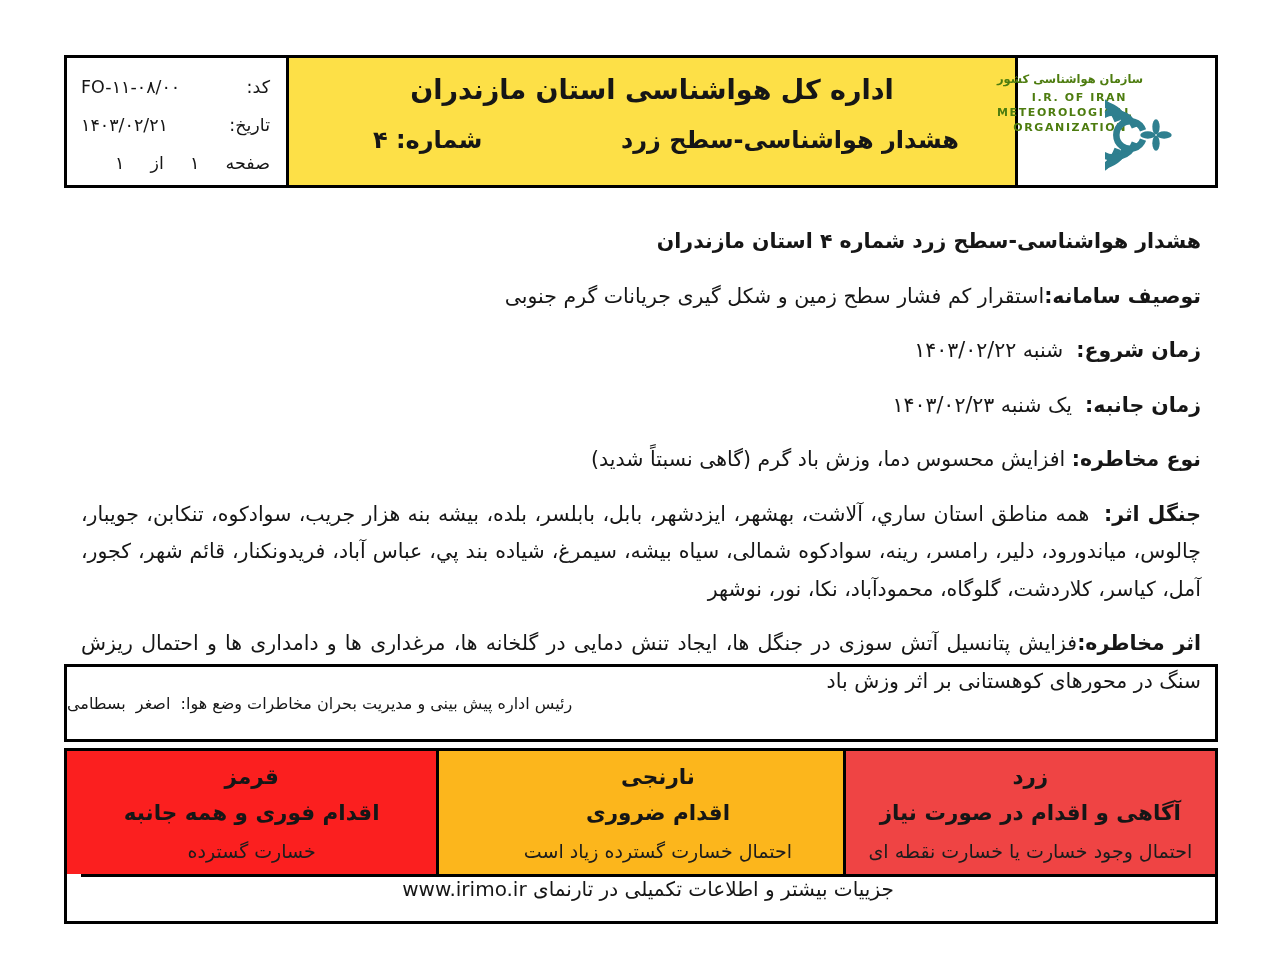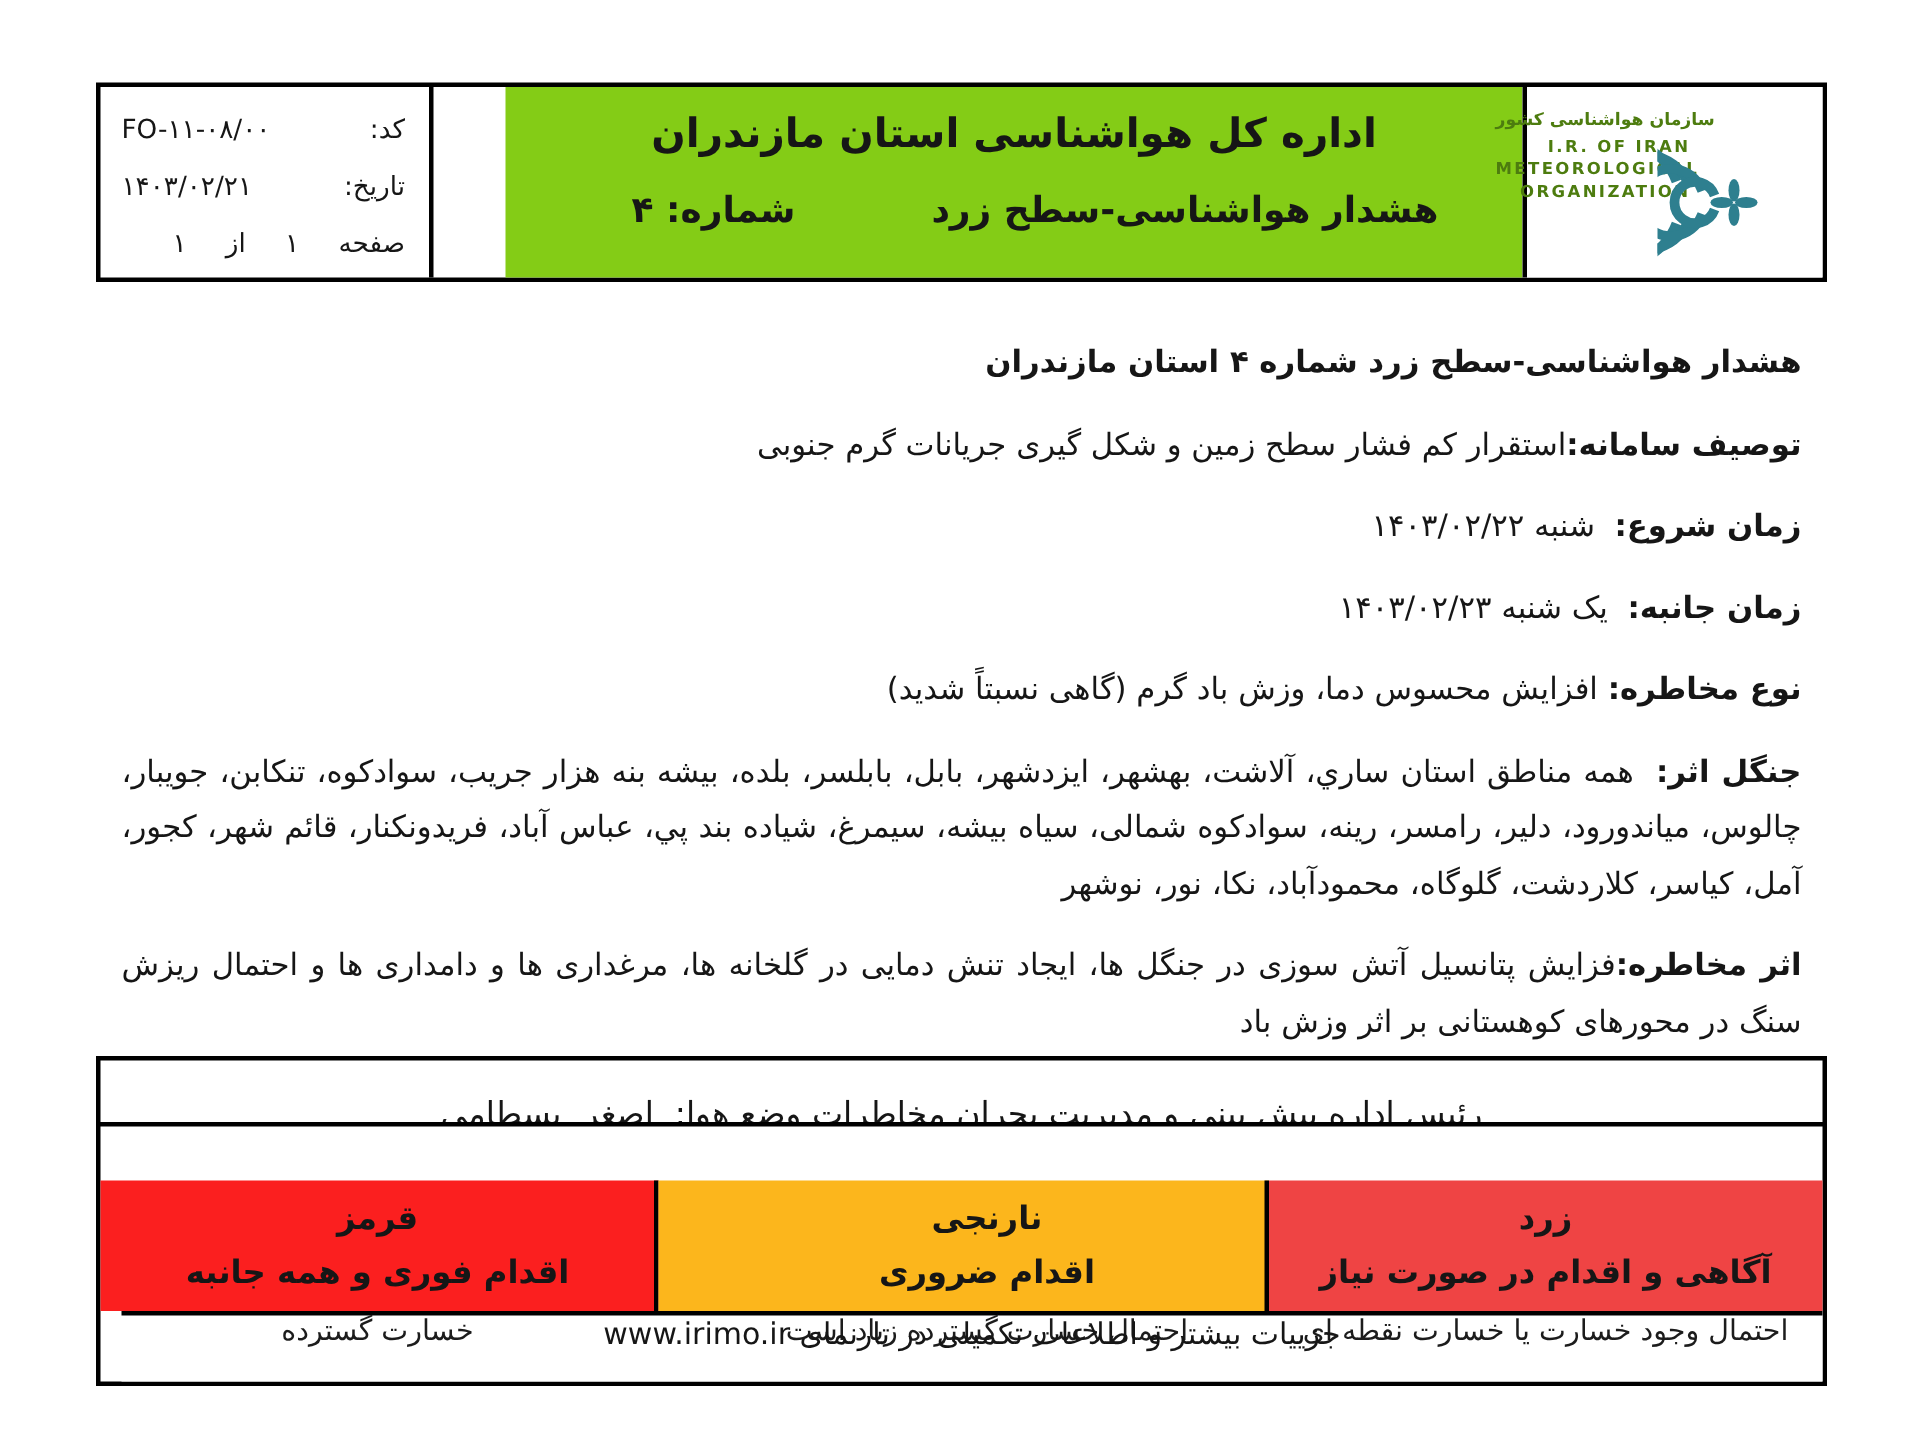--- a/index.html
+++ b/index.html
@@ -45,32 +45,32 @@
   
   .bodytext{
     position:absolute;left:64px;right:62px;top:206px;
     direction:rtl;text-align:justify;font-size:20.5px;line-height:37.5px;
   }
   .bodytext p{margin:17px;}
   .bodytext b{font-weight:bold;}
   
   .sigbox{
     position:absolute;left:64px;right:62px;top:664px;height:78px;box-sizing:border-box;
-    border:3px solid #000;display:flex;align-items:center;justify-content:center;
-    direction:rtl;font-size:22px;margin-top:40px;
+    border:3px solid #000;display:flex;align-items:center;justify-content:flex-end;
+    direction:rtl;font-size:16px;
   }
   
   .alerts{
     position:absolute;left:64px;right:62px;top:748px;box-sizing:border-box;
     border:3px solid #000;background:#fff;
   }
   .alert-row{display:flex;height:123px;}
   .alert-cell{
     flex:1;box-sizing:border-box;direction:rtl;text-align:center;
-    display:flex;flex-direction:column;justify-content:flex-start;padding-top:9px;margin-top:36px;
+    display:flex;flex-direction:column;justify-content:flex-start;padding-top:9px;
   }
   .alert-cell + .alert-cell{border-left:none;}
   .alert-cell.c0,.alert-cell.c1{border-right:3px solid #000;}
   .alert-name{font-weight:bold;font-size:21.5px;line-height:34px;}
   .alert-action{font-weight:bold;font-size:21.5px;line-height:38px;}
   .alert-desc{font-size:19px;line-height:38px;color:#1c1c1c;}
   .alert-footer{
     border-top:3px solid #000;height:44px;display:flex;justify-content:center;
     direction:rtl;font-size:20px;background:#fff;margin-left:14px;
   }
@@ -92,21 +92,21 @@
         <span class="val">۱۴۰۳/۰۲/۲۱</span>
       </div>
       <div class="page-row">
         <span>صفحه</span>
         <span>۱</span>
         <span>از</span>
         <span>۱</span>
       </div>
     </div>
 
-    <div class="title-cell" style="background: #84cc16; margin-left: 48px;">
+    <div class="title-cell" style="background: #fde047;">
       <div class="org-title">اداره کل هواشناسی استان مازندران</div>
       <div class="warn-row">
         <span>هشدار هواشناسی-سطح زرد</span>
         <span>شماره: ۴</span>
       </div>
     </div>
 
     <div class="logo-cell">
       <div class="logo-text">
         <div class="fa">سازمان هواشناسی کشور</div>

